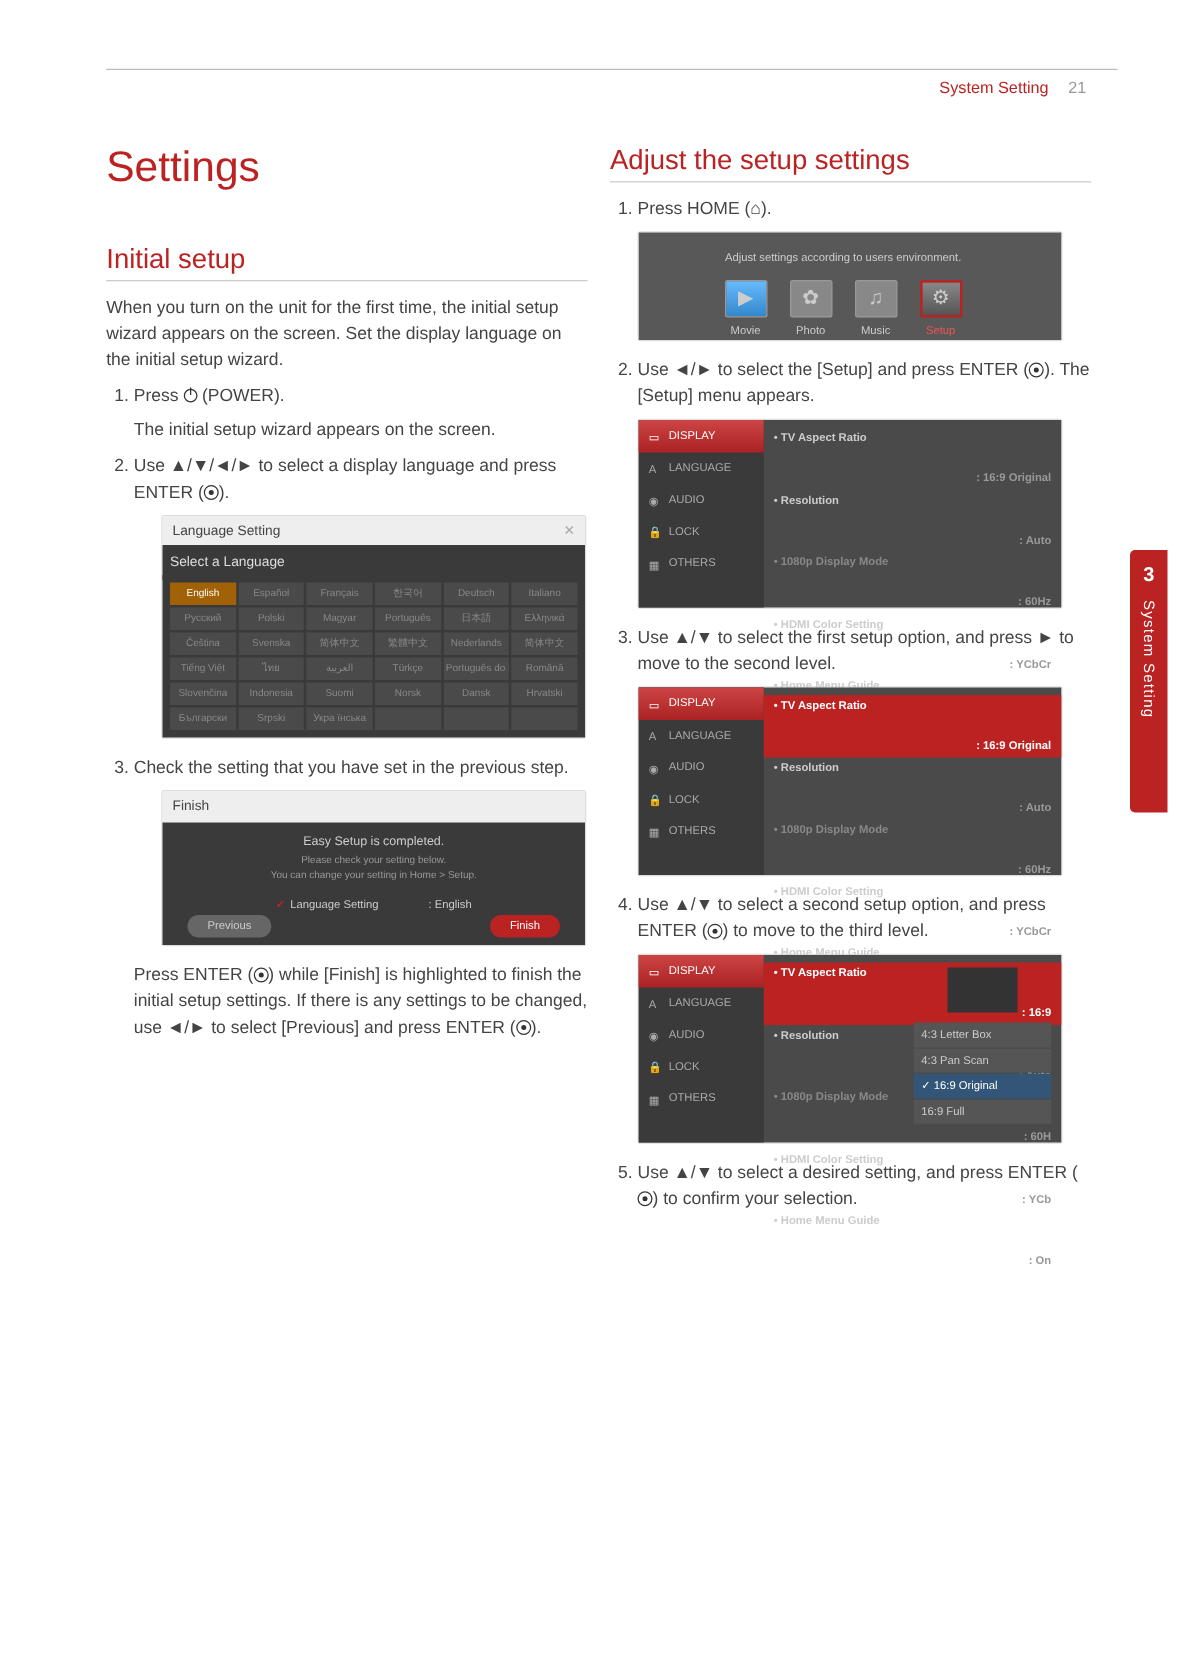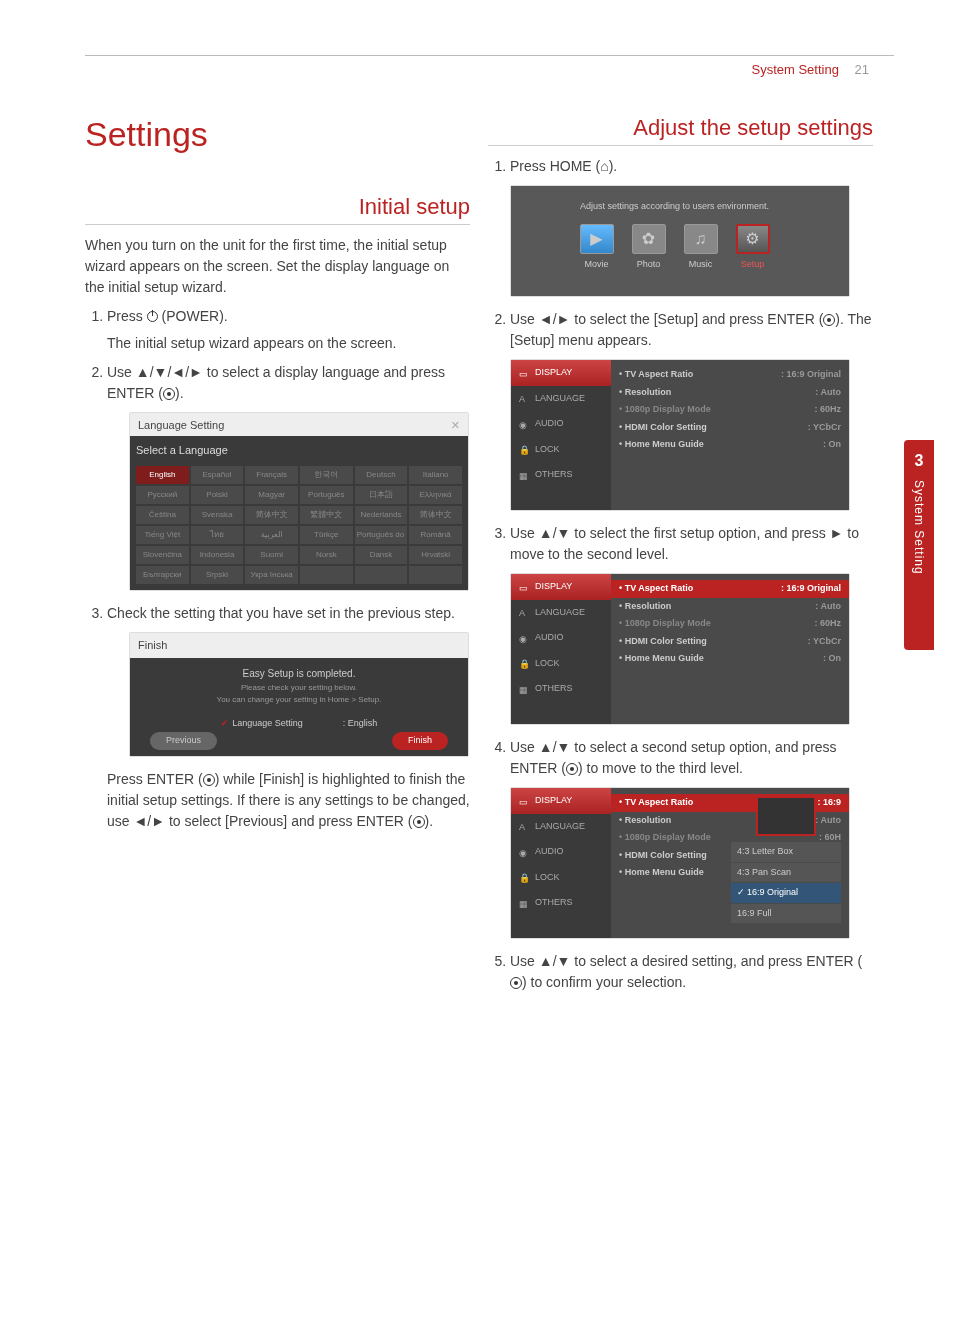--- a/index.html
+++ b/index.html
@@ -29,77 +29,77 @@
   .header-right .page { color: #999; margin-left: 12px; }
 
   .col {
     position: absolute;
     width: 385px;
   }
   .col-left { left: 85px; top: 115px; }
   .col-right { left: 488px; top: 115px; }
 
   h1.main-title { color: #b22; font-size: 34px; font-weight: 500; margin-bottom: 40px; }
-  h2.sub-title { color: #b22; font-size: 22px; font-weight: 500; margin-bottom: 10px; border-bottom: 1px solid #ccc; padding-bottom: 4px; text-align: right;}
+  h2.sub-title { color: #b22; font-size: 22px; font-weight: 500; margin-bottom: 10px; border-bottom: 1px solid #ccc; padding-bottom: 4px;}
   p.body { font-size: 14px; line-height: 1.5; color: #444; margin-bottom: 8px; }
   ol.steps { list-style: decimal; padding-left: 22px; font-size: 14px; color: #444; }
   ol.steps > li { margin-bottom: 8px; line-height: 1.5; }
 
   .shot {
     width: 340px;
     margin: 8px 0 12px 22px;
     border: 1px solid #ddd;
     background: #f6f6f6;
     border-radius: 2px;
     padding: 8px;
     font-size: 10px;
   }
   .shot-right { margin-left: 0; }
 
   
   .lang-title-bar { background:#eee; color:#444; padding:4px 8px; font-size:11px; display:flex; justify-content:space-between; align-items:center; margin:-8px -8px 6px -8px;}
   .lang-sub { padding:6px; color:#ddd; font-size:11px; background:#3a3a3a; margin:-8px -8px 4px -8px;}
   .lang-grid { display:grid; grid-template-columns:repeat(6,1fr); gap:2px; font-size:8px; color:#888; background:#3a3a3a; padding:6px; margin:-8px -8px -8px -8px;}
   .lang-cell { background:#4a4a4a; padding:3px 2px; text-align:center; white-space:nowrap; overflow:hidden;}
-  .lang-cell.sel { background:#7f1d1d; color:#fff; }
+  .lang-cell.sel { background:#a16207; color:#fff; }
 
   
   .finish-title { background:#eee; color:#444; padding:4px 8px; font-size:11px; margin:-8px -8px 6px -8px;}
   .finish-body { background:#3a3a3a; margin:-6px -8px -8px -8px; padding:8px; height:98px; position:relative;}
   .finish-msg { text-align:center; color:#ccc; font-size:10px; }
   .finish-sub { text-align:center; color:#999; font-size:8px; margin-top:2px; line-height:1.3;}
   .finish-row { margin-top:12px; display:flex; justify-content:center; gap:40px; font-size:9px; color:#ccc;}
   .finish-row .chk { color:#b22; margin-right:4px;}
   .finish-btns { position:absolute; bottom:6px; left:0; right:0; display:flex; justify-content:space-between; padding:0 20px;}
   .pill { padding:2px 16px; border-radius:10px; font-size:9px; }
   .pill.gray { background:#666; color:#ccc;}
   .pill.red { background:#b22; color:#fff;}
 
   
-  .home-body { background:#585858; margin:-8px; padding:14px 21px 10px 10px; height:110px;}
+  .home-body { background:#585858; margin:-8px; padding:14px 21px 10px 10px; height:86px;}
   .home-msg { text-align:center; color:#ccc; font-size:9px; margin-bottom:10px;}
   .home-tiles { display:flex; justify-content:center; gap:18px;}
   .tile { display:flex; flex-direction:column; align-items:center; font-size:9px; color:#ccc;}
   .tile .sq { width:34px; height:30px; background:#888; border:1px solid #999; display:flex; align-items:center; justify-content:center; font-size:16px; margin-bottom:4px; border-radius:2px;}
   .tile.act .sq { border:2px solid #b22; }
   .tile.act .lbl { color:#e55;}
   .sq.movie { background:linear-gradient(#6bf,#38c);}
   .sq.setup { background:linear-gradient(#888,#555);}
 
   
   .setup-body { background:#4a4a4a; margin:-8px; display:flex; font-size:9px; height:150px; position:relative;}
   .setup-left { width:100px; background:#3a3a3a; }
   .setup-tab { display:flex; align-items:center; gap:4px; padding:6px 8px; color:#aaa;}
   .setup-tab.act { background: linear-gradient(#c44,#a22); color:#fff;}
   .setup-tab .ico { width:12px; height:10px; display:inline-block;}
   .setup-mid { flex:1; padding:6px 8px; color:#ccc;font-weight:bold;}
   .setup-row { display:flex; justify-content:space-between; padding:2px 0; font-size:9px;}
   .setup-row.dim { color:#888;}
   .setup-row.hl { background:#b22; color:#fff; margin:0 -8px; padding:2px 8px;}
-  .setup-vals { color:#999;}
+  .setup-vals { color:#999;margin-top:32px;}
   .setup-vals.hl { color:#fff;}
   .popup { position:absolute; right:8px; top:8px; width:110px;}
   .popup .thumb { width:60px; height:40px; background:#333; border:2px solid #b22; margin:0 auto 6px auto;}
   .popup .opt { background:#555; color:#ccc; padding:3px 6px; font-size:9px; margin-top:1px;}
   .popup .opt.sel { background:#357; color:#fff;}
 
   
   .sidetab {
     position: absolute;
     right: 20px;

